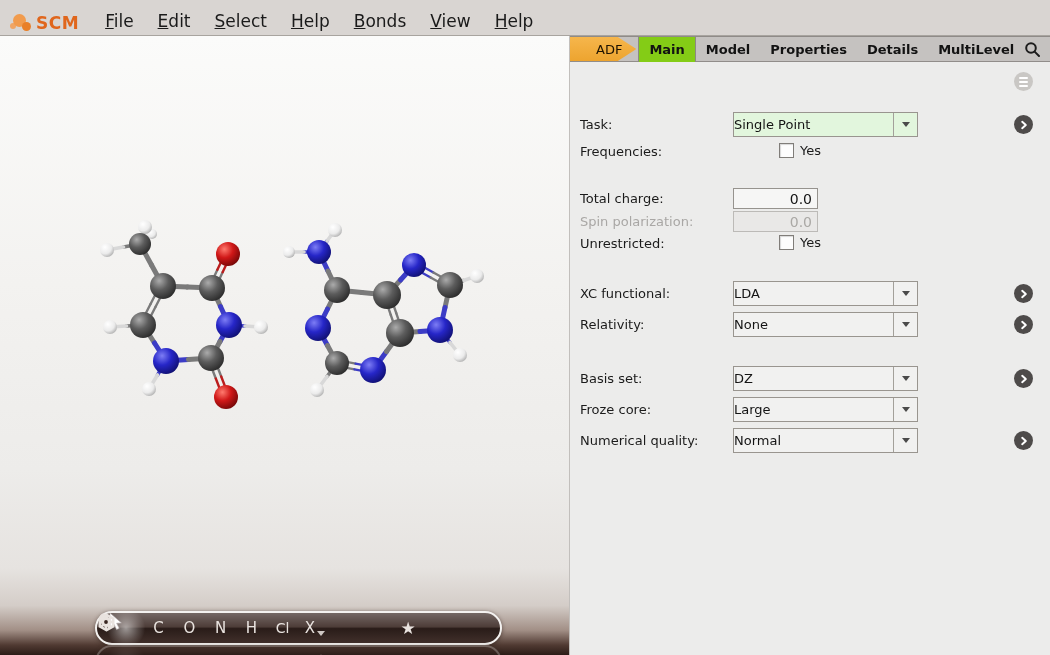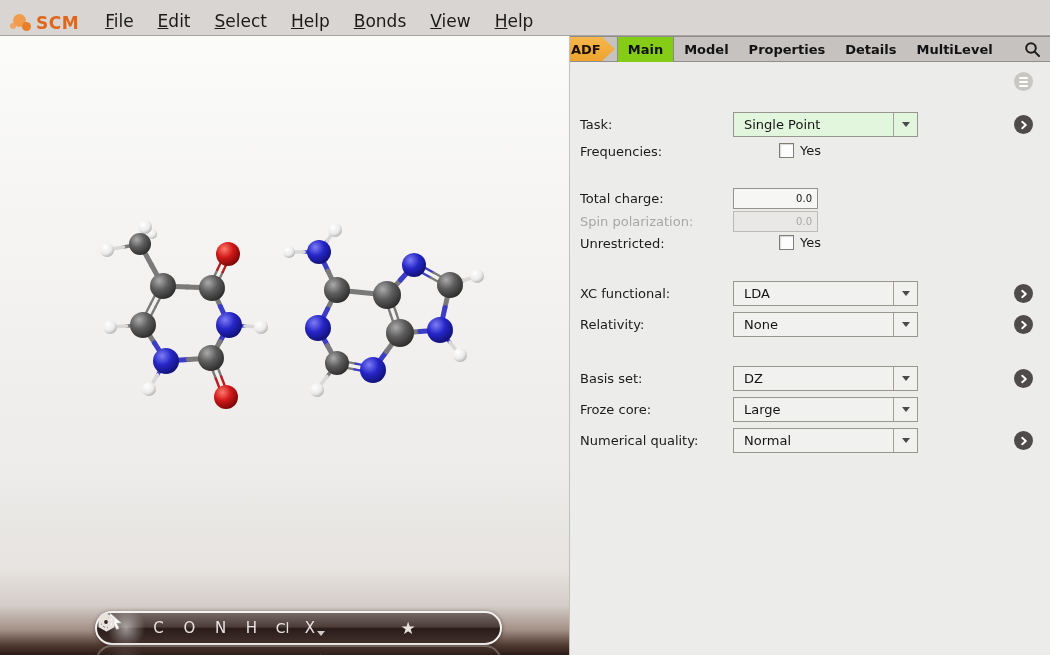--- a/index.html
+++ b/index.html
@@ -31,34 +31,34 @@
   .xwrap{width:34px;}
   .tri-sm{width:0;height:0;border-left:4px solid transparent;border-right:4px solid transparent;border-top:5px solid #cfc8c4;margin:10px 0 0 2px;}
   .spacer{flex:1;}
   .icon-slot{width:32px;}
   .star-glyph{font-size:17px;line-height:1;}
   
   .reflection{position:absolute;left:95px;top:609px;width:407px;height:34px;transform:scaleY(-1);opacity:.26;filter:blur(.6px);pointer-events:none;}
   
   .rpanel{position:absolute;left:570px;top:36px;width:480px;height:619px;background:#ececeb;}
   .tabbar{position:absolute;left:0;top:0;width:480px;height:26px;background:#c5c2c0;border-top:1px solid #8f8b88;border-bottom:1px solid #918d8a;box-sizing:border-box;display:flex;align-items:stretch;}
-  .adf-badge{background:linear-gradient(180deg,#f6b64c,#eda42f);color:#1d1200;font-weight:bold;font-size:13px;display:flex;align-items:center;padding:0 14px 0 1px;clip-path:polygon(0 0,72% 0,100% 50%,72% 100%,0 100%);margin-right:2px;}
+  .adf-badge{background:linear-gradient(180deg,#f6b64c,#eda42f);color:#1d1200;font-weight:normal;font-size:13px;display:flex;align-items:center;padding:0 14px 0 26px;clip-path:polygon(0 0,72% 0,100% 50%,72% 100%,0 100%);margin-right:2px;}
   .tab{font-weight:bold;font-size:13px;color:#121212;display:flex;align-items:center;padding:0 10px;cursor:default;}
   .tab.active{background:#84cc16;border-left:1px solid #8c8884;border-right:1px solid #8c8884;margin-bottom:-1px;}
   .search-slot{margin-left:auto;display:flex;align-items:center;padding-right:9px;}
   
   .row{position:absolute;left:0;width:480px;height:26px;}
   .lbl{position:absolute;left:10px;top:0;line-height:26px;font-size:13px;color:#1b1b1b;white-space:nowrap;}
   .lbl.disabled{color:#a9a7a5;}
   .combo{position:absolute;left:163px;top:0;width:185px;height:25px;border:1px solid #99958f;background:#f1f1f0;box-sizing:border-box;display:flex;align-items:center;cursor:default;}
   .combo.green{background:#e2f6dd;}
-  .combo-val{font-size:13px;color:#141414;padding-left:10px;flex:1;}
+  .combo-val{font-size:13px;color:#141414;flex:1;}
   .combo-btn{width:23px;height:100%;border-left:1px solid #a3a09a;display:flex;align-items:center;justify-content:center;}
   .tri{width:0;height:0;border-left:4.5px solid transparent;border-right:4.5px solid transparent;border-top:5.5px solid #4a4a4a;}
-  .txt{position:absolute;left:163px;top:0;width:85px;height:21px;border:1px solid #96938e;background:#f6f6f5;box-sizing:border-box;font-family:inherit;font-size:10px;color:#141414;text-align:right;padding:0 5px;}
+  .txt{position:absolute;left:163px;top:0;width:85px;height:21px;border:1px solid #96938e;background:#f6f6f5;box-sizing:border-box;font-family:inherit;font-size:14px;color:#141414;text-align:right;padding:0 5px;}
   .txt:disabled{background:#e9e8e7;border-color:#bcbab7;color:#aaa8a5;}
   .chk-row{height:18px;}
   .chk{position:absolute;left:165px;top:0;display:flex;align-items:center;cursor:default;margin-left:44px;}
   .chk .box{width:13px;height:13px;background:#fdfdfd;border:1px solid #807d79;box-shadow:inset 1px 1px 1px rgba(0,0,0,.15);margin-right:6px;}
   .chk .txtlbl{font-size:13px;color:#1b1b1b;}
   .detail{position:absolute;right:17px;top:3px;width:19px;height:19px;border:none;border-radius:50%;background:#4e4b4a;display:flex;align-items:center;justify-content:center;padding:0;cursor:pointer;}
   .disc{position:absolute;right:17px;top:36px;width:19px;height:19px;border-radius:50%;background:#c9c7c4;display:flex;flex-direction:column;align-items:center;justify-content:center;gap:2px;border:none;}
   .disc i{display:block;width:9px;height:2px;background:#fff;border-radius:1px;}
 </style>
 </head>

